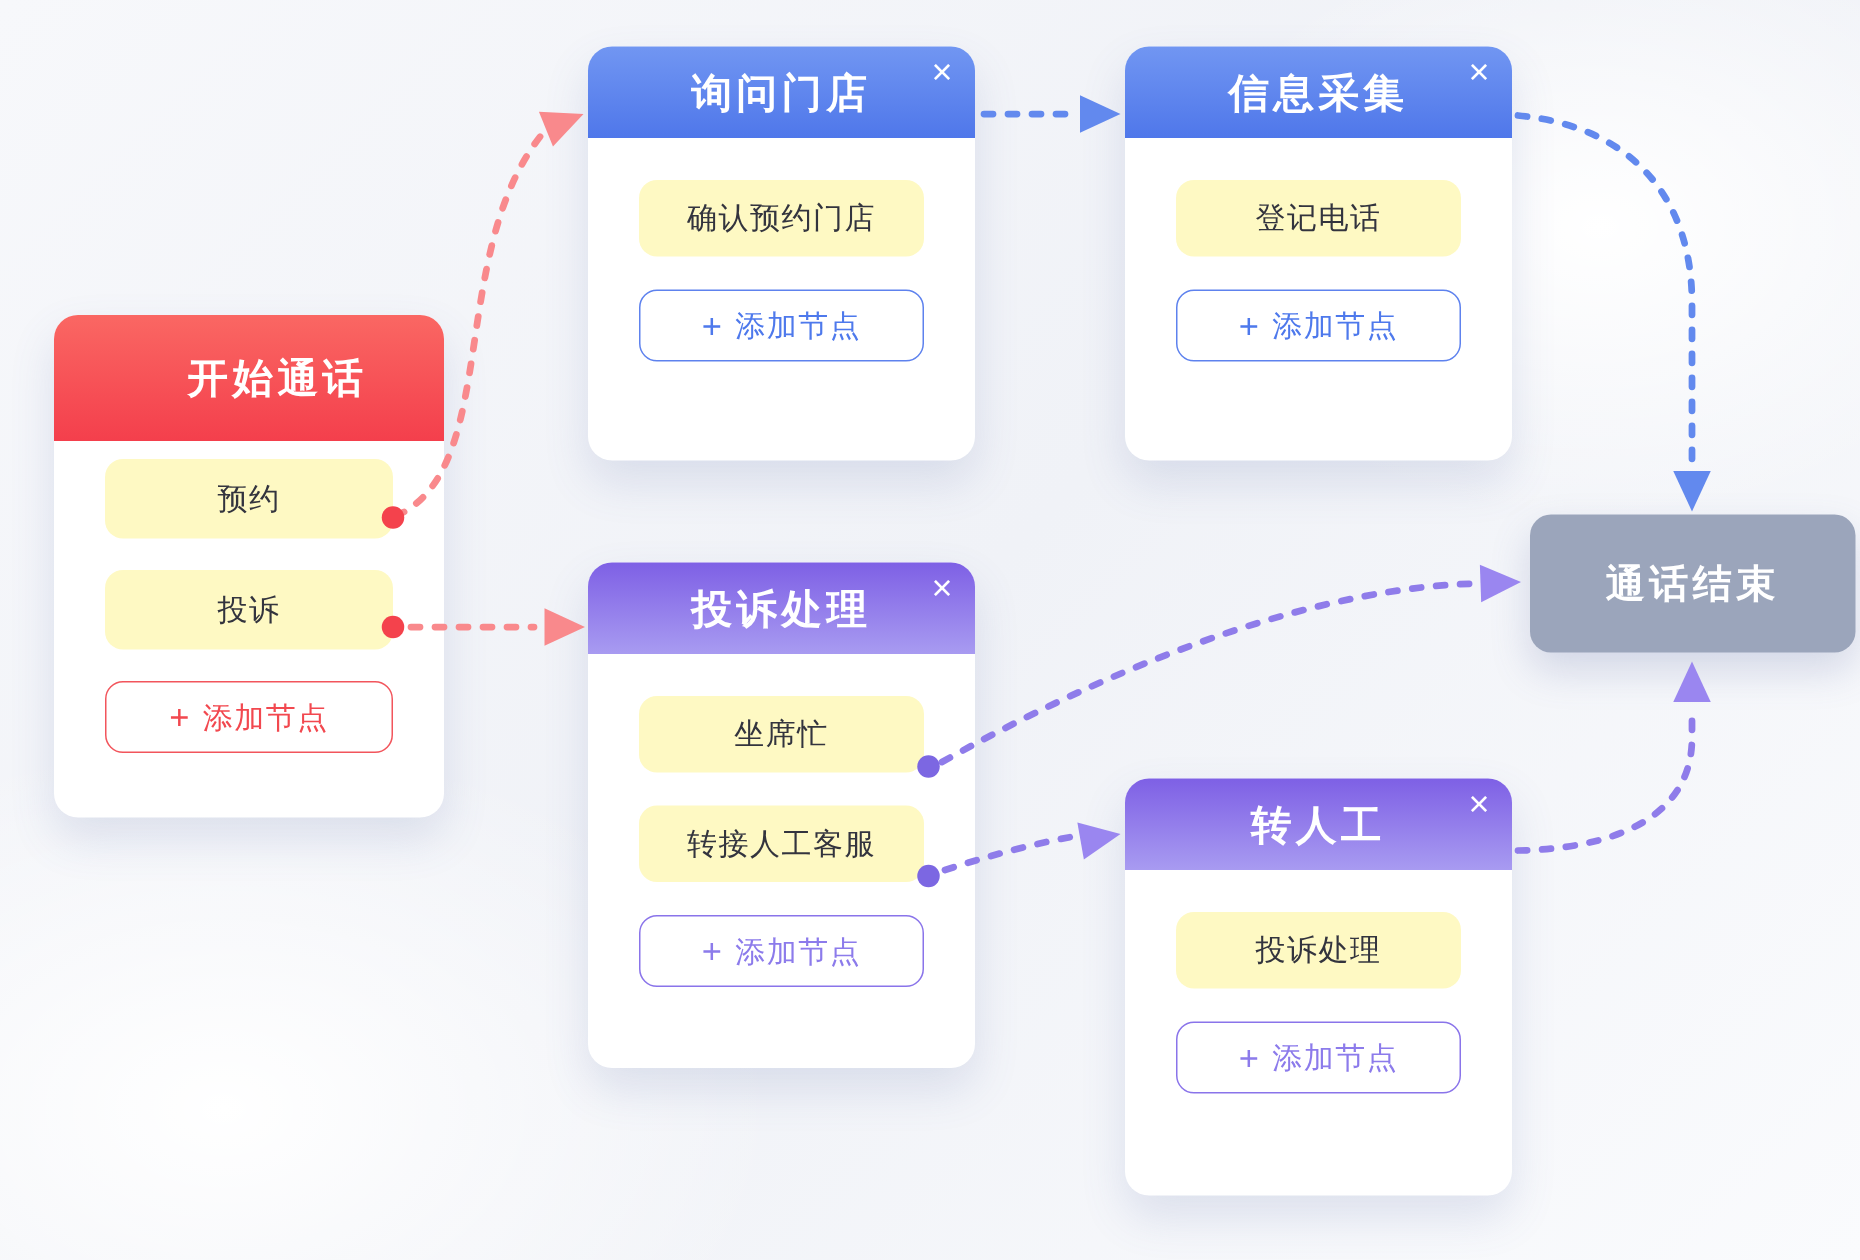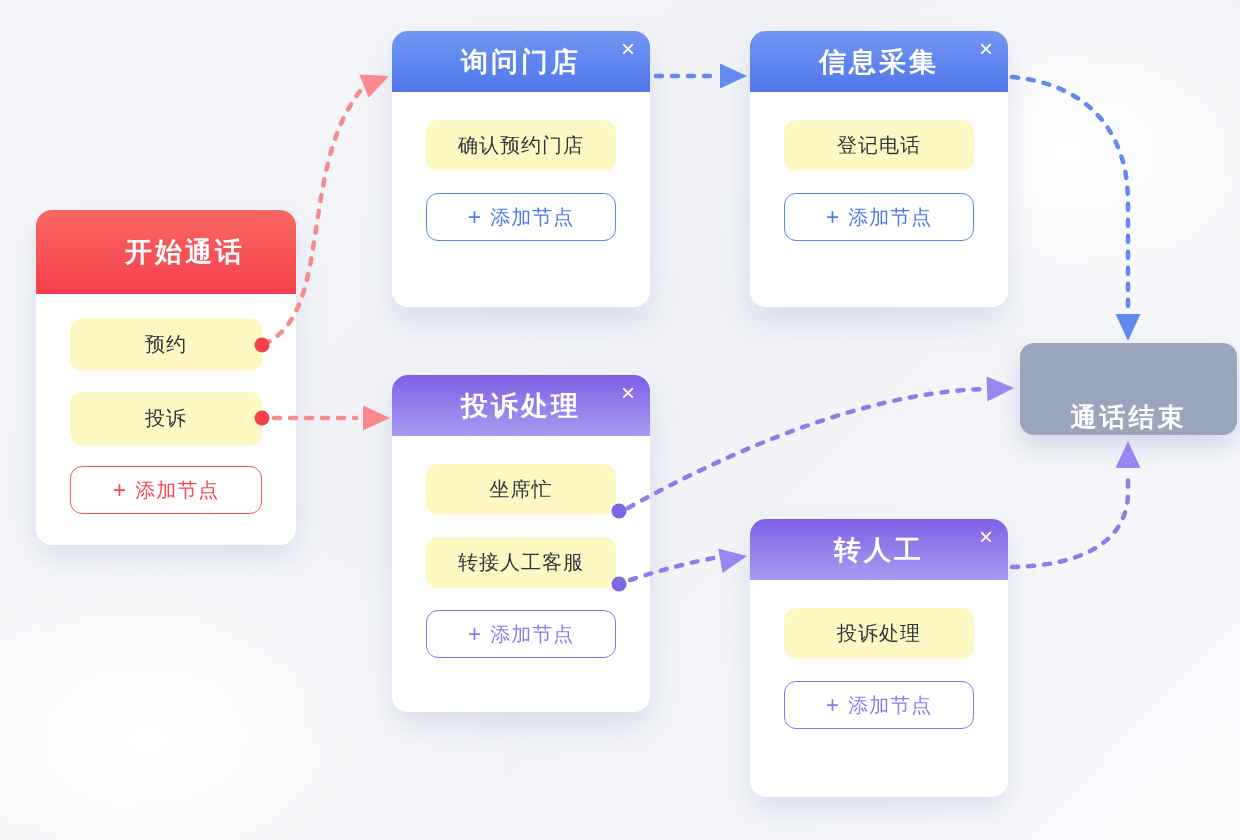--- a/index.html
+++ b/index.html
@@ -46,31 +46,31 @@
 
   .theme-red  .hd{background:linear-gradient(180deg,#FA6763 0%,#F43F4C 100%);padding-left:38px;}
   .theme-blue .hd{background:linear-gradient(180deg,#7196F2 0%,#4F77EA 100%);}
   .theme-purple .hd{background:linear-gradient(180deg,#7E60E5 0%,#A89BF1 100%);}
   .theme-red  .add{color:#F2484F;border-color:#F2555C;}
   .theme-blue .add{color:#4E79EC;border-color:#5E82EE;}
   .theme-purple .add{color:#8C7BEB;border-color:#8A74EA;}
 
   #node-start    {left:36px; top:210px;width:260px;height:335px;}
   #node-start .hd{height:84px;}
-  #node-start .bd{padding-top:24px;gap:21px;}
+  #node-start .bd{padding-top:12px;gap:21px;}
   #node-start .pill{height:53px;}
   #node-ask      {left:392px;top:31px; width:258px;height:276px;}
   #node-info     {left:750px;top:31px; width:258px;height:276px;}
   #node-complaint{left:392px;top:375px;width:258px;height:337px;}
   #node-transfer {left:750px;top:519px;width:258px;height:278px;}
 
   #node-end{
     position:absolute;left:1020px;top:343px;width:217px;height:92px;
     background:#9BA5BB;border-radius:14px;z-index:2;
-    display:flex;align-items:flex-end;justify-content:center;
+    display:flex;align-items:center;justify-content:center;
     box-shadow:0 12px 26px rgba(90,105,165,.22);
   }
   #node-end .title{font-size:26px;}
 
   
   .connectors{
     position:absolute;inset:0;width:1240px;height:840px;
     z-index:5;pointer-events:none;
   }
   .dash{fill:none;stroke-width:4.5;stroke-linecap:round;stroke-dasharray:6 10;}

